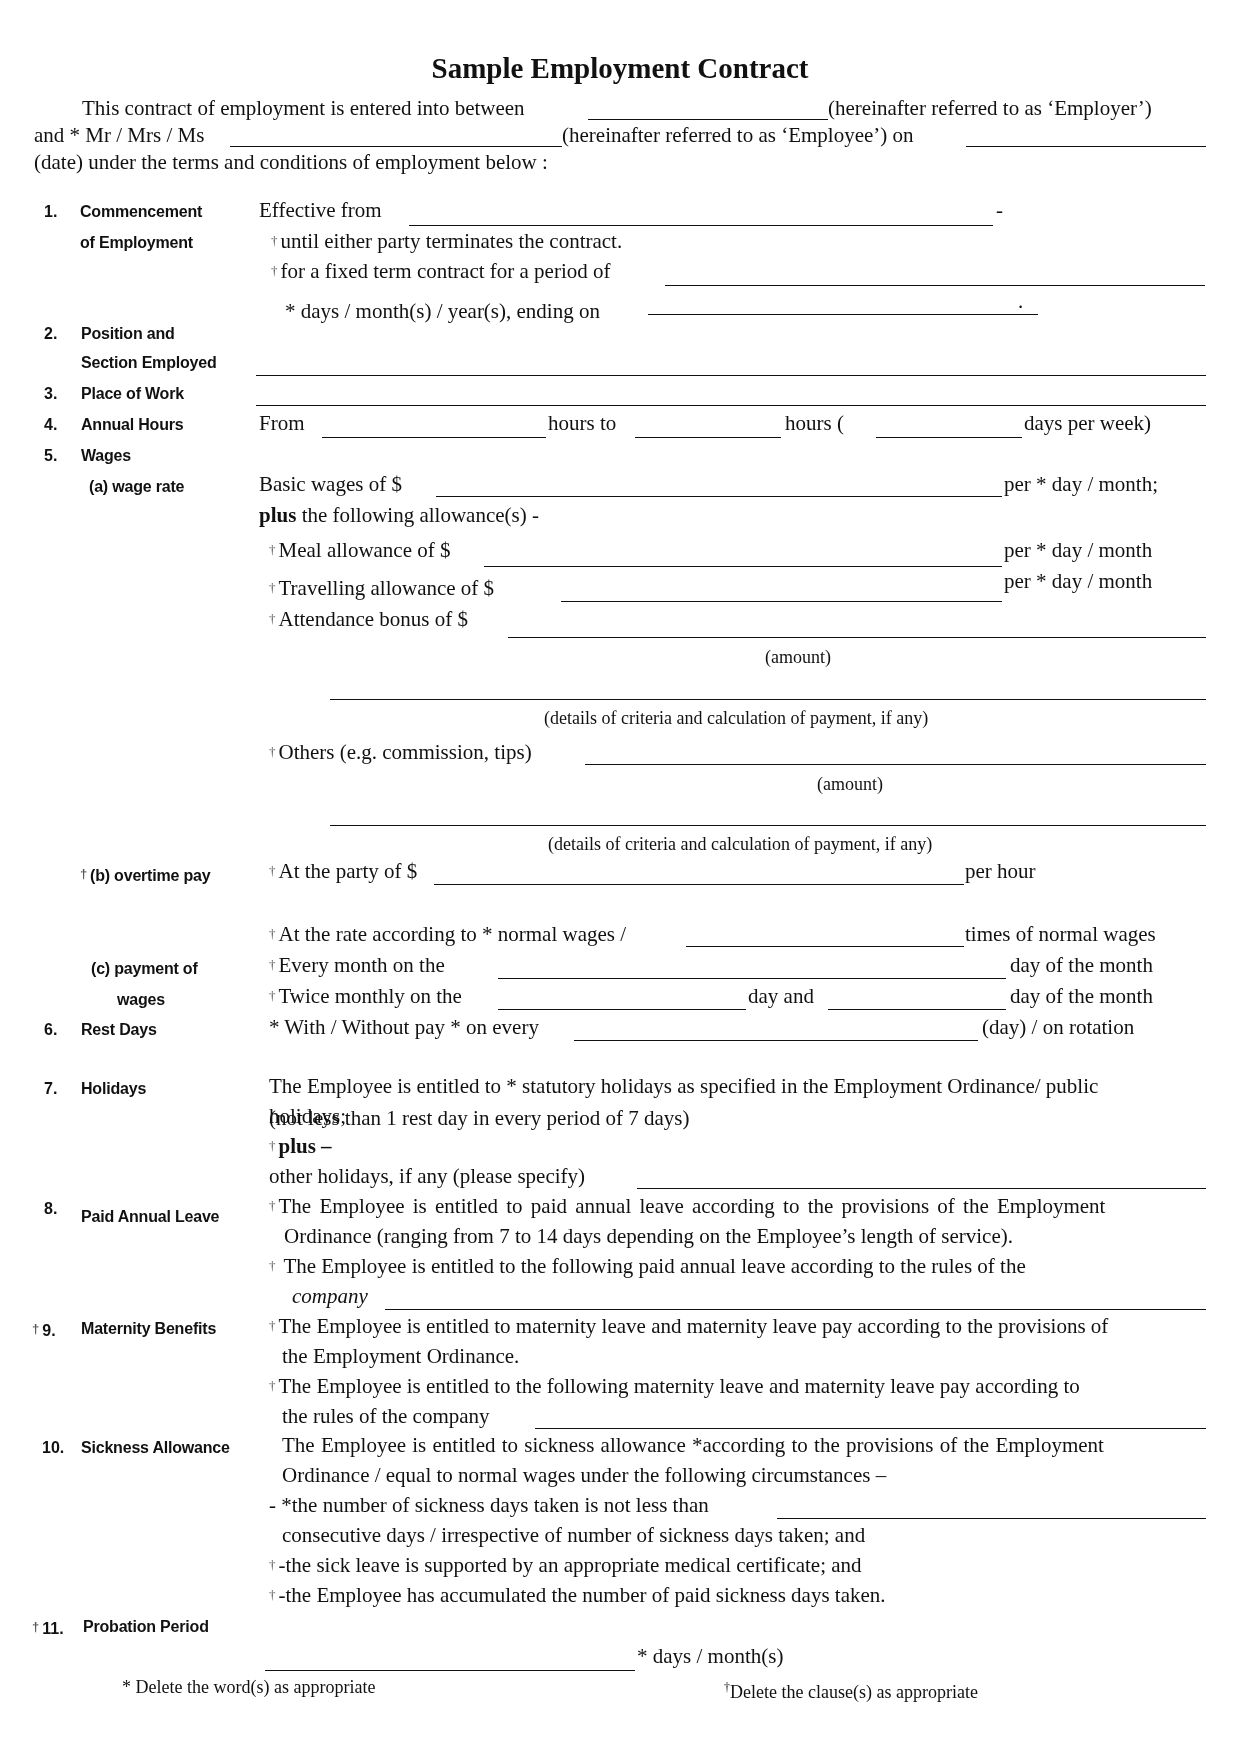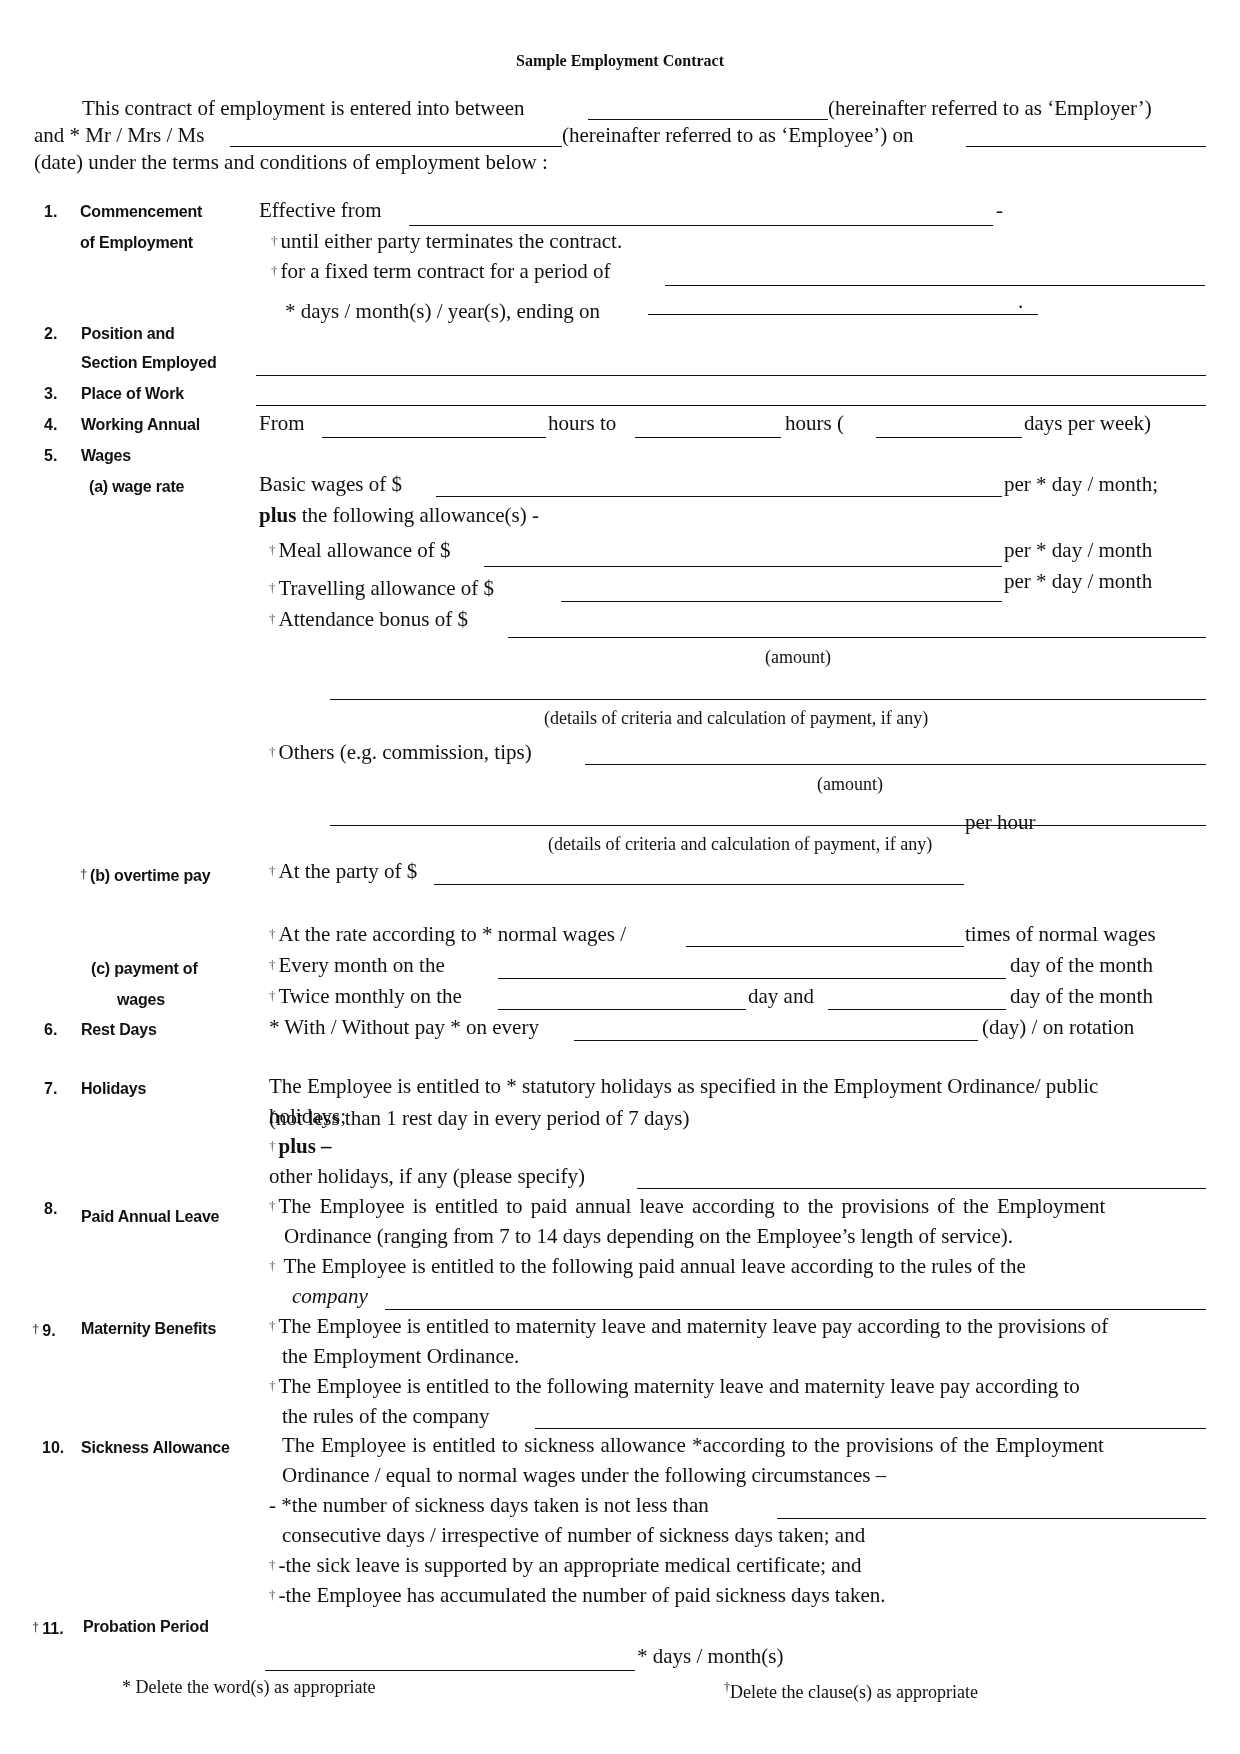--- a/index.html
+++ b/index.html
@@ -3,21 +3,21 @@
 <meta charset="utf-8">
 <style>
   html, body { margin: 0; padding: 0; background: #ffffff; }
   body { width: 1240px; height: 1754px; position: relative; overflow: hidden; color: #111; }
   .t { position: absolute; white-space: nowrap; font-family: "Liberation Serif", serif; font-size: 21px; line-height: 24px; }
   .lbl { position: absolute; white-space: nowrap; font-family: "Liberation Sans", sans-serif; font-weight: bold; font-size: 16px; line-height: 20px; letter-spacing: -0.2px; }
   .num { position: absolute; white-space: nowrap; font-family: "Liberation Sans", sans-serif; font-weight: bold; font-size: 16px; line-height: 20px; }
   .small { font-size: 18px; }
   .line { position: absolute; height: 0; border-top: 1.6px solid #111; }
   .dag { font-size: 13px; color: #555; vertical-align: 3px; margin-right: 3px; }
-  .title { position: absolute; left: 0; width: 1240px; top: 52px; text-align: center; font-family: "Liberation Serif", serif; font-weight: bold; font-size: 16px; }
+  .title { position: absolute; left: 0; width: 1240px; top: 52px; text-align: center; font-family: "Liberation Serif", serif; font-weight: bold; font-size: 29px; }
   b { font-weight: bold; }
 </style>
 </head>
 <body>
 
 <div class="title">Sample Employment Contract</div>
 
 <div class="t" style="left:82px; top:96px;">This contract of employment is entered into between</div>
 <div class="line" style="left:588px; width:240px; top:119px;"></div>
 <div class="t" style="left:828px; top:96px;">(hereinafter referred to as ‘Employer’)</div>
@@ -46,21 +46,21 @@
 <div class="num" style="left:44px; top:324px;">2.</div>
 <div class="lbl" style="left:81px; top:324px;">Position and</div>
 <div class="lbl" style="left:81px; top:353px;">Section Employed</div>
 <div class="line" style="left:256px; width:950px; top:375px;"></div>
 
 <div class="num" style="left:44px; top:384px;">3.</div>
 <div class="lbl" style="left:81px; top:384px;">Place of Work</div>
 <div class="line" style="left:256px; width:950px; top:405px;"></div>
 
 <div class="num" style="left:44px; top:415px;">4.</div>
-<div class="lbl" style="left:81px; top:415px;">Working Annual</div>
+<div class="lbl" style="left:81px; top:415px;">Annual Hours</div>
 <div class="t" style="left:259px; top:411px;">From</div>
 <div class="line" style="left:322px; width:224px; top:437px;"></div>
 <div class="t" style="left:548px; top:411px;">hours to</div>
 <div class="line" style="left:635px; width:146px; top:437px;"></div>
 <div class="t" style="left:785px; top:411px;">hours (</div>
 <div class="line" style="left:876px; width:146px; top:437px;"></div>
 <div class="t" style="left:1024px; top:411px;">days per week)</div>
 
 <div class="num" style="left:44px; top:446px;">5.</div>
 <div class="lbl" style="left:81px; top:446px;">Wages</div>
@@ -89,21 +89,21 @@
 <div class="t" style="left:269px; top:740px;"><span class="dag">†</span><span>Others (e.g. commission, tips)</span></div>
 <div class="line" style="left:585px; width:621px; top:764px;"></div>
 <div class="t small" style="left:817px; top:772px;">(amount)</div>
 
 <div class="line" style="left:330px; width:876px; top:825px;"></div>
 <div class="t small" style="left:548px; top:832px;">(details of criteria and calculation of payment, if any)</div>
 
 <div class="lbl" style="left:80px; top:864px;"><span class="dag">†</span><span>(b) overtime pay</span></div>
 <div class="t" style="left:269px; top:859px;"><span class="dag">†</span><span>At the party of $</span></div>
 <div class="line" style="left:434px; width:530px; top:884px;"></div>
-<div class="t" style="left:965px; top:810px;">per hour</div>
+<div class="t" style="left:965px; top:859px;">per hour</div>
 
 <div class="t" style="left:269px; top:922px;"><span class="dag">†</span><span>At the rate according to * normal wages /</span></div>
 <div class="line" style="left:686px; width:278px; top:946px;"></div>
 <div class="t" style="left:965px; top:922px;">times of normal wages</div>
 
 <div class="lbl" style="left:91px; top:959px;">(c) payment of</div>
 <div class="lbl" style="left:117px; top:990px;">wages</div>
 <div class="t" style="left:269px; top:953px;"><span class="dag">†</span><span>Every month on the</span></div>
 <div class="line" style="left:498px; width:508px; top:978px;"></div>
 <div class="t" style="left:1010px; top:953px;">day of the month</div>

